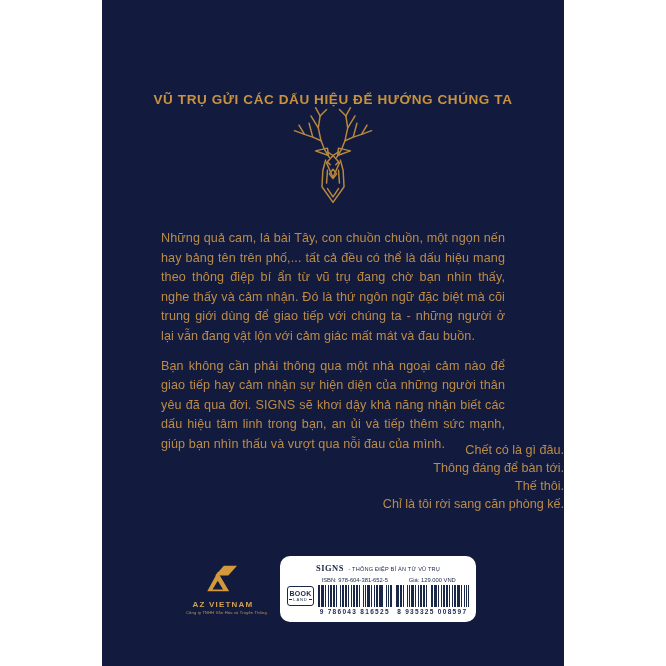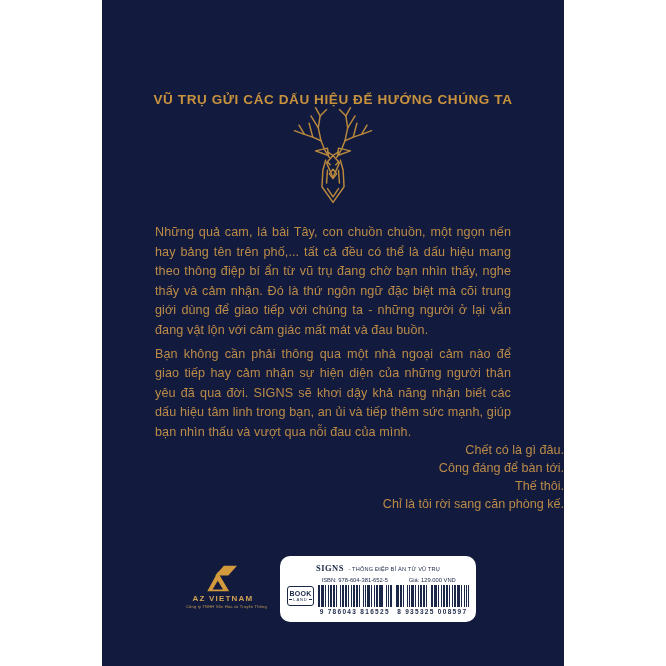--- a/index.html
+++ b/index.html
@@ -24,32 +24,32 @@
   .deer { position:absolute; top:104px; left:50%; transform:translateX(-50%); }
   .deer svg { display:block; }
   .deer path { fill:none; stroke:#B9883E; stroke-width:1.6; stroke-linecap:round; stroke-linejoin:round; }
 
   
   .body-text {
     position:absolute; top:219px; left:49px; right:49px;
     color:#BC8B48; font-size:12.6px; line-height:19.6px;
     text-align:justify; letter-spacing:0.1px;
   }
-  .body-text p { margin:4px; }
+  .body-text p { margin:10px; }
 
   
   .quote {
     position:absolute; top:441px; left:0; right:0;
     text-align:right; color:#BC8B48; font-size:12.6px; line-height:18px;
   }
 
   
   .az { position:absolute; left:84px; top:564px; width:74px; text-align:center; }
   .az svg { display:block; margin:0 auto; }
-  .az-name { margin-top:2px; color:#D0A255; font-size:8px; letter-spacing:1.2px; font-weight:bold; white-space:nowrap; }
+  .az-name { margin-top:8px; color:#D0A255; font-size:8px; letter-spacing:1.2px; font-weight:bold; white-space:nowrap; }
   .az-tagline { margin-top:1px; color:#C3985A; font-size:4px; letter-spacing:0.2px; white-space:nowrap; }
 
   
   .label {
     position:absolute; left:178px; top:556px; width:196px; height:66px;
     background:#ffffff; border-radius:10px; padding:5px 7px 4px;
     color:#1B2747;
   }
   .label-title { text-align:center; white-space:nowrap; line-height:9px; }
   .label-title .signs { font-family:"Liberation Serif", serif; font-weight:bold; font-size:8.5px; letter-spacing:0.5px; }
@@ -128,21 +128,21 @@
       </svg>
     </div>
 
     <div class="body-text">
       <p>Những quả cam, lá bài Tây, con chuồn chuồn, một ngọn nến hay bảng tên trên phố,... tất cả đều có thể là dấu hiệu mang theo thông điệp bí ẩn từ vũ trụ đang chờ bạn nhìn thấy, nghe thấy và cảm nhận. Đó là thứ ngôn ngữ đặc biệt mà cõi trung giới dùng để giao tiếp với chúng ta - những người ở lại vẫn đang vật lộn với cảm giác mất mát và đau buồn.</p>
       <p>Bạn không cần phải thông qua một nhà ngoại cảm nào để giao tiếp hay cảm nhận sự hiện diện của những người thân yêu đã qua đời. SIGNS sẽ khơi dậy khả năng nhận biết các dấu hiệu tâm linh trong bạn, an ủi và tiếp thêm sức mạnh, giúp bạn nhìn thấu và vượt qua nỗi đau của mình.</p>
     </div>
 
     <div class="quote">
       <div>Chết có là gì đâu.</div>
-      <div>Công đáng để bàn tới.</div>
+      <div>Thông đáng để bàn tới.</div>
       <div>Thế thôi.</div>
       <div>Chỉ là tôi rời sang căn phòng kế.</div>
     </div>
 
     <div class="az">
       <svg width="32" height="28" viewBox="0 0 36 32" xmlns="http://www.w3.org/2000/svg">
         <polygon points="19,2 34,2 24,13 9,13" fill="#D39A3D"></polygon>
         <path fill-rule="evenodd" d="M12,9 L25,31 L0,31 Z M12,19 L18,29 L6,29 Z" fill="#D39A3D"></path>
       </svg>
       <div class="az-name">AZ VIETNAM</div>

